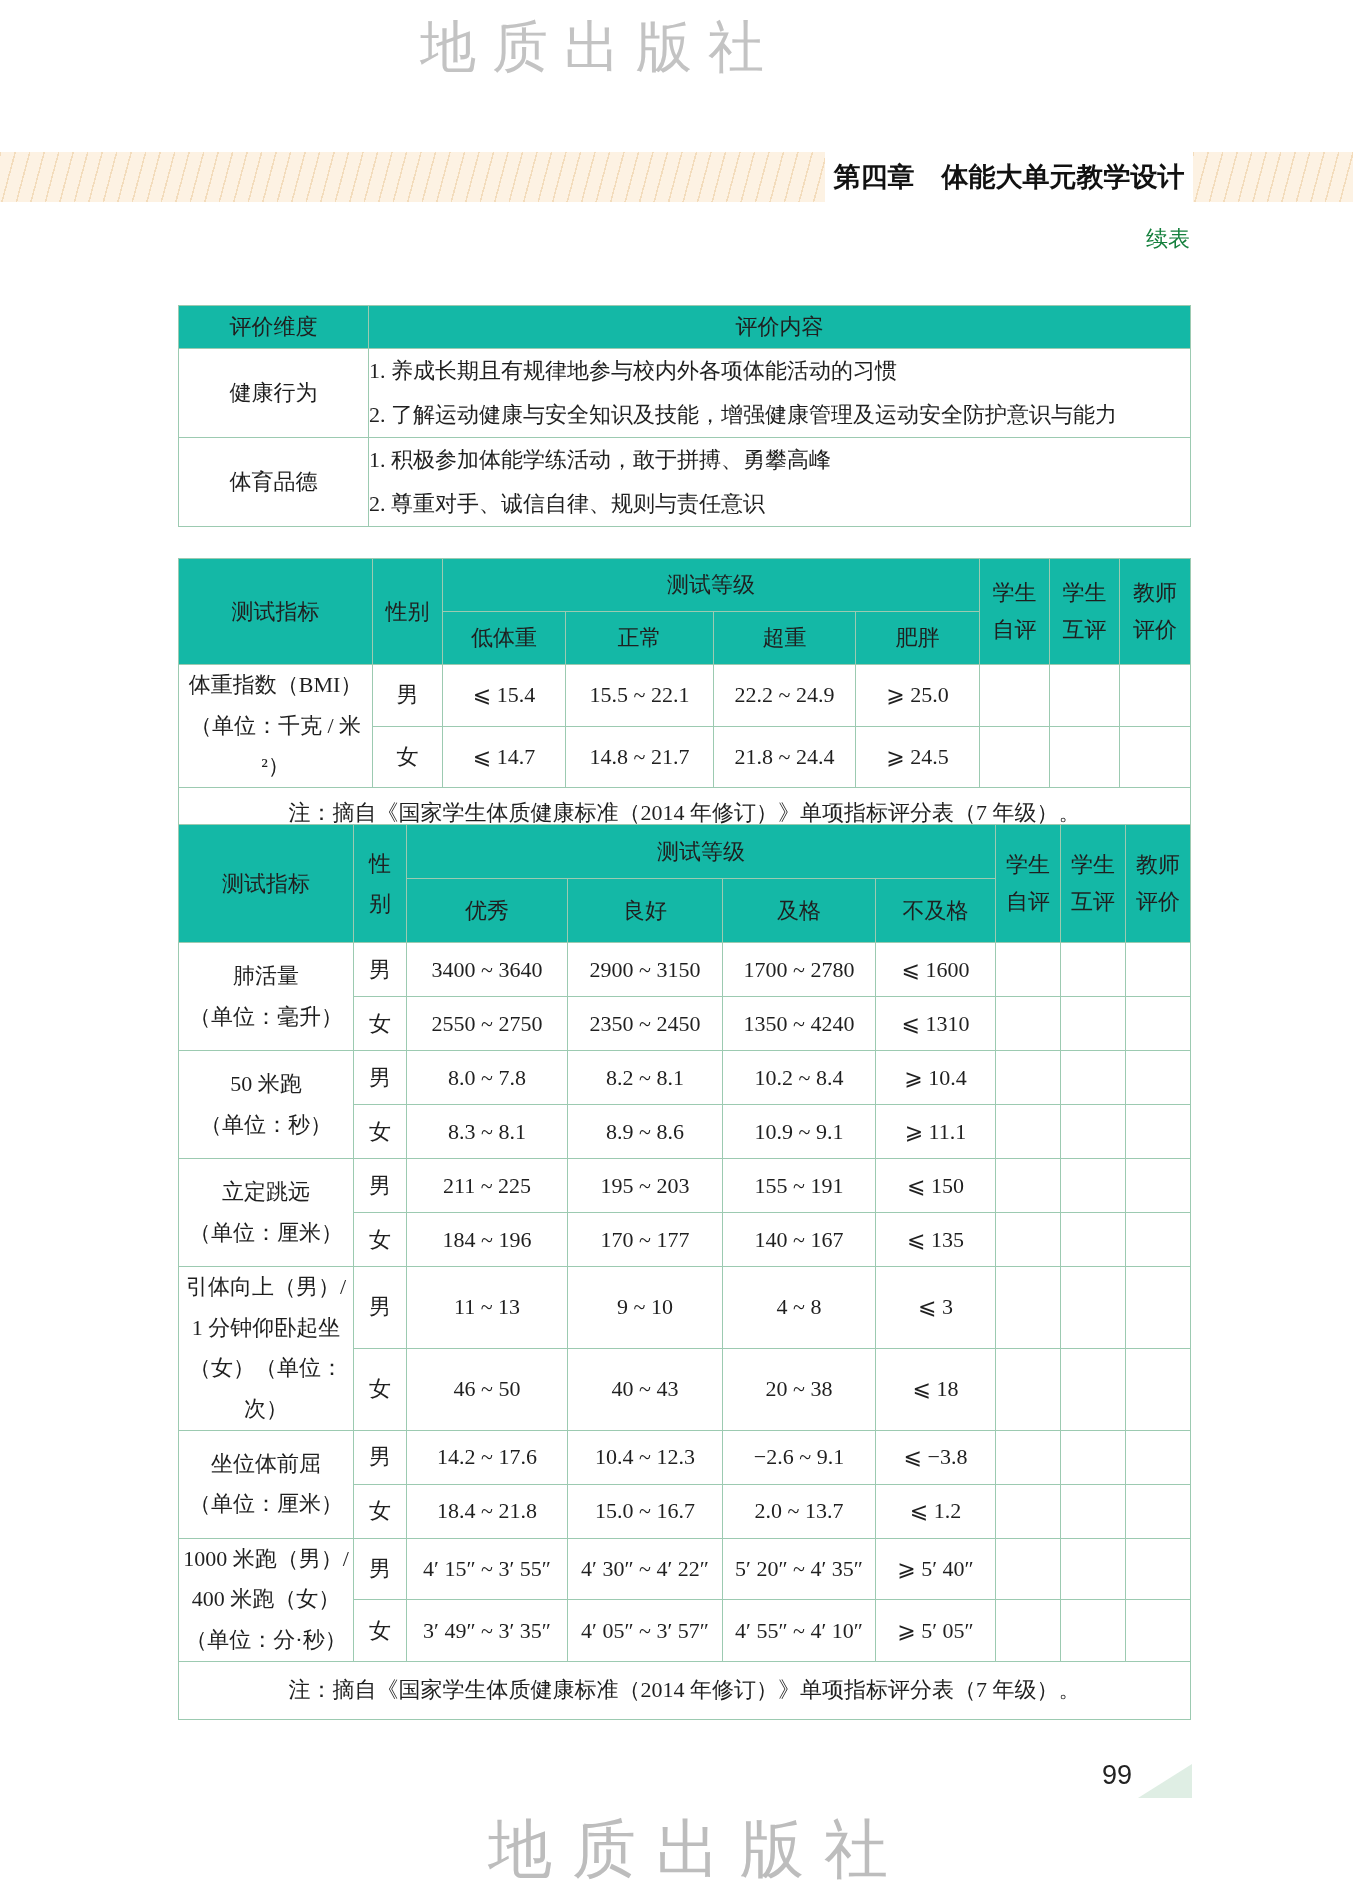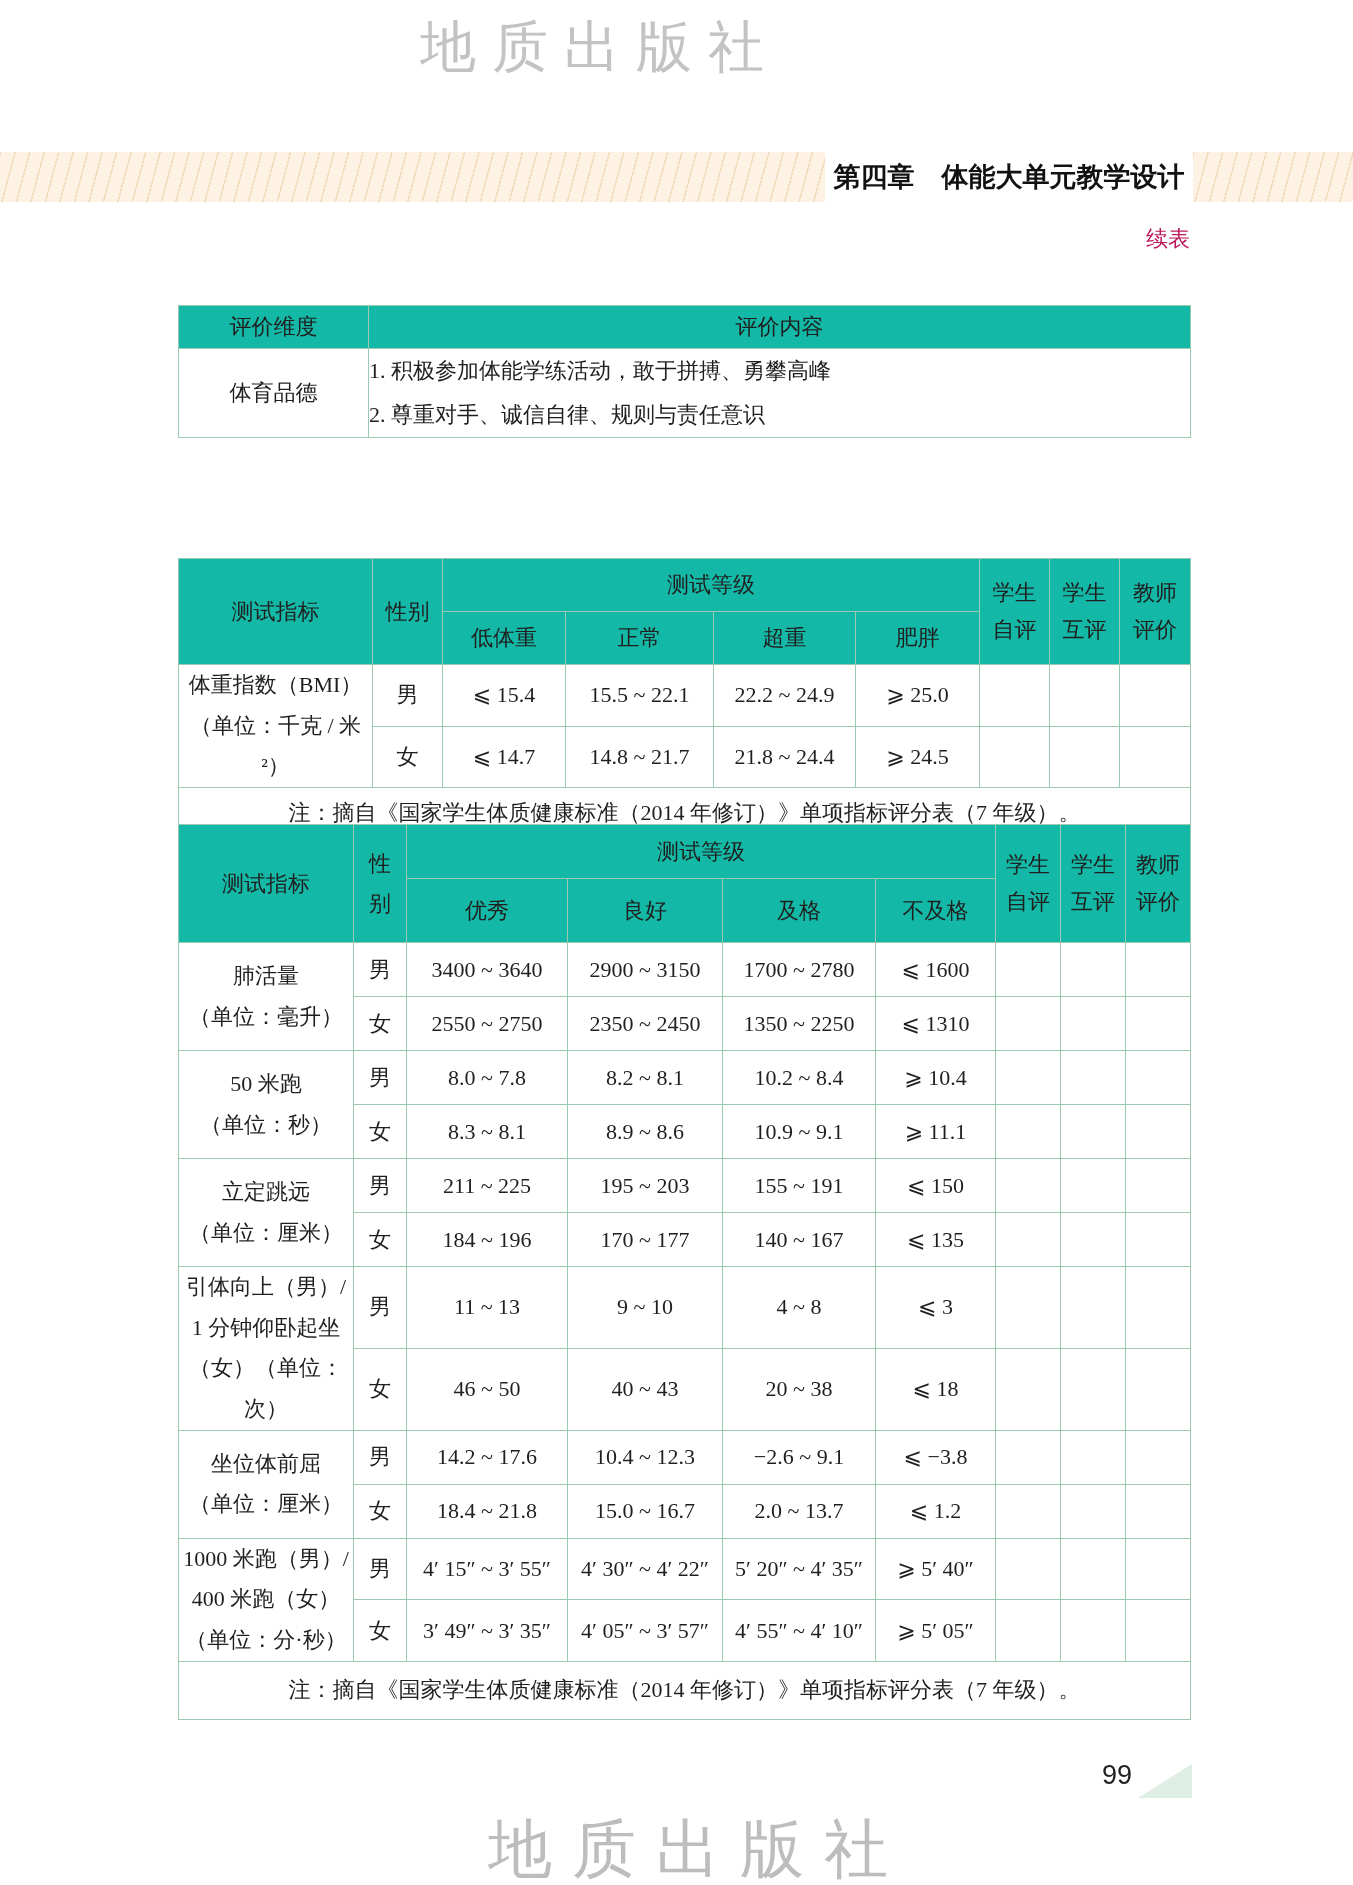--- a/index.html
+++ b/index.html
@@ -21,21 +21,21 @@
   .band-left{left:0;width:825px;}
   .band-right{left:1193px;width:160px;}
   .chapter-title{
     position:absolute;top:152px;left:828px;width:362px;height:50px;
     display:flex;align-items:center;justify-content:center;
     font-family:"Liberation Sans","DejaVu Sans",sans-serif;font-weight:700;
     font-size:27px;color:#111;white-space:nowrap;background:#ffffff;
   }
   
   .continued{position:absolute;top:224px;left:990px;width:200px;text-align:right;
-    font-size:22px;color:#be185d;}
+    font-size:22px;color:#15803d;}
   
   table.doc{border-collapse:collapse;table-layout:fixed;position:absolute;background:#fff;}
   table.doc th,table.doc td{
     border:1.5px solid #9ccab1;padding:0;margin:0;
     text-align:center;vertical-align:middle;font-weight:normal;
     font-size:22px;color:#1f1f1f;overflow:hidden;
   }
   table.doc th{background:#14b8a6;text-align:center;}
   td.num{font-size:21px;}
   td.left-text{text-align:left;padding-left:16px;}
@@ -79,20 +79,27 @@
 
   <table class="doc" id="table-eval">
     <colgroup>
         <col style="width:190px">
         <col style="width:822px">
       </colgroup>
     <tbody>
         <tr style="height:43px">
       <th>评价维度</th>
       <th>评价内容</th>
+    </tr>
+    <tr style="height:82px">
+      <td>健康行为</td>
+      <td class="left-text">
+        <div class="content-line">1. 养成长期且有规律地参与校内外各项体能活动的习惯</div>
+        <div class="content-line">2. 了解运动健康与安全知识及技能，增强健康管理及运动安全防护意识与能力</div>
+      </td>
     </tr>
     <tr style="height:73px">
       <td>体育品德</td>
       <td class="left-text">
         <div class="content-line">1. 积极参加体能学练活动，敢于拼搏、勇攀高峰</div>
         <div class="content-line">2. 尊重对手、诚信自律、规则与责任意识</div>
       </td>
     </tr>
   </tbody>
     </table>
@@ -194,21 +201,21 @@
       <td class="num">1700 ~ 2780</td>
       <td class="num">⩽ 1600</td>
       <td></td>
       <td></td>
       <td></td>
     </tr>
     <tr style="height:54px">
       <td>女</td>
       <td class="num">2550 ~ 2750</td>
       <td class="num">2350 ~ 2450</td>
-      <td class="num">1350 ~ 2250</td>
+      <td class="num">1350 ~ 4240</td>
       <td class="num">⩽ 1310</td>
       <td></td>
       <td></td>
       <td></td>
     </tr>
 
     <tr style="height:54px">
       <td rowspan="2">
         <div class="ind-line">50 米跑</div>
         <div class="ind-line">（单位：秒）</div>

